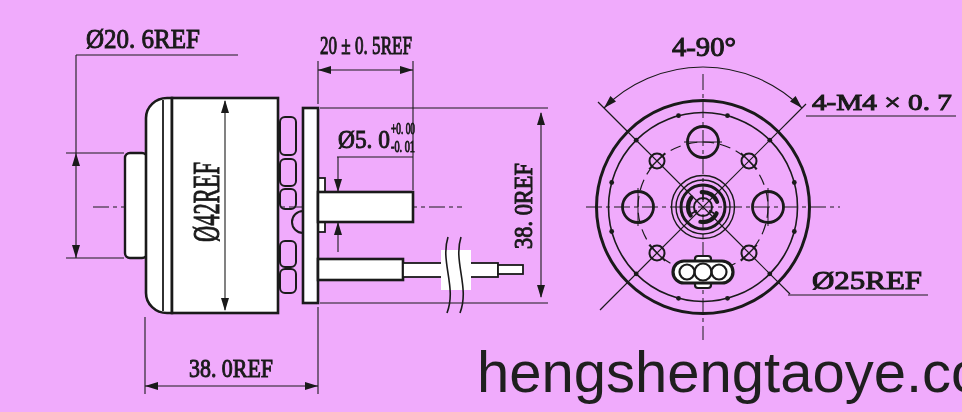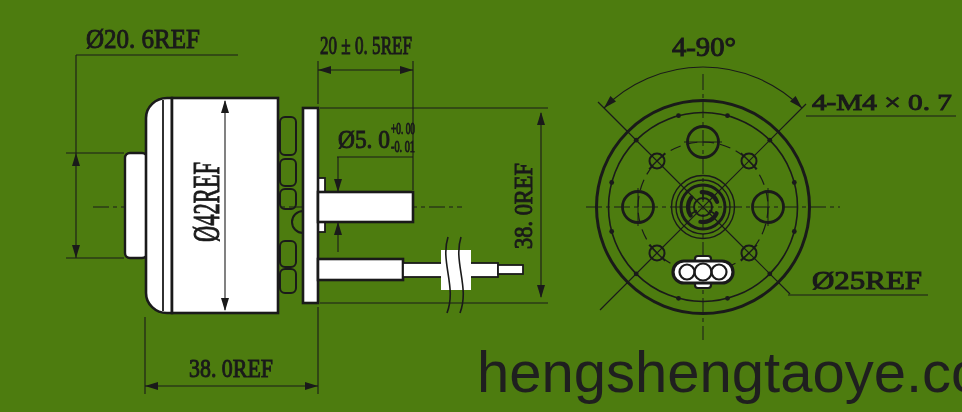--- a/index.html
+++ b/index.html
@@ -1,16 +1,16 @@
 <!DOCTYPE html>
 <html><head>
 <meta charset="utf-8">
 <style>
   html,body{margin:0;padding:0;background:#ffffff;}
-  #stage{position:relative;width:962px;height:412px;background:#4d7c0f;overflow:hidden;}
+  #stage{position:relative;width:962px;height:412px;background:#f0abfc;overflow:hidden;}
   svg{display:block;}
   .dim-text{font-family:"Liberation Serif", serif; fill:#1a1a1a;}
   .watermark{font-family:"Liberation Sans", sans-serif; fill:#1f1f1f;}
   .thin{stroke:#1a1a1a;stroke-width:1.1;fill:none;}
   .cl{stroke:#1a1a1a;stroke-width:1;fill:none;stroke-dasharray:16 4 4 4;}
   .arrow{fill:#1a1a1a;stroke:none;}
 </style>
 </head>
 <body>
 

